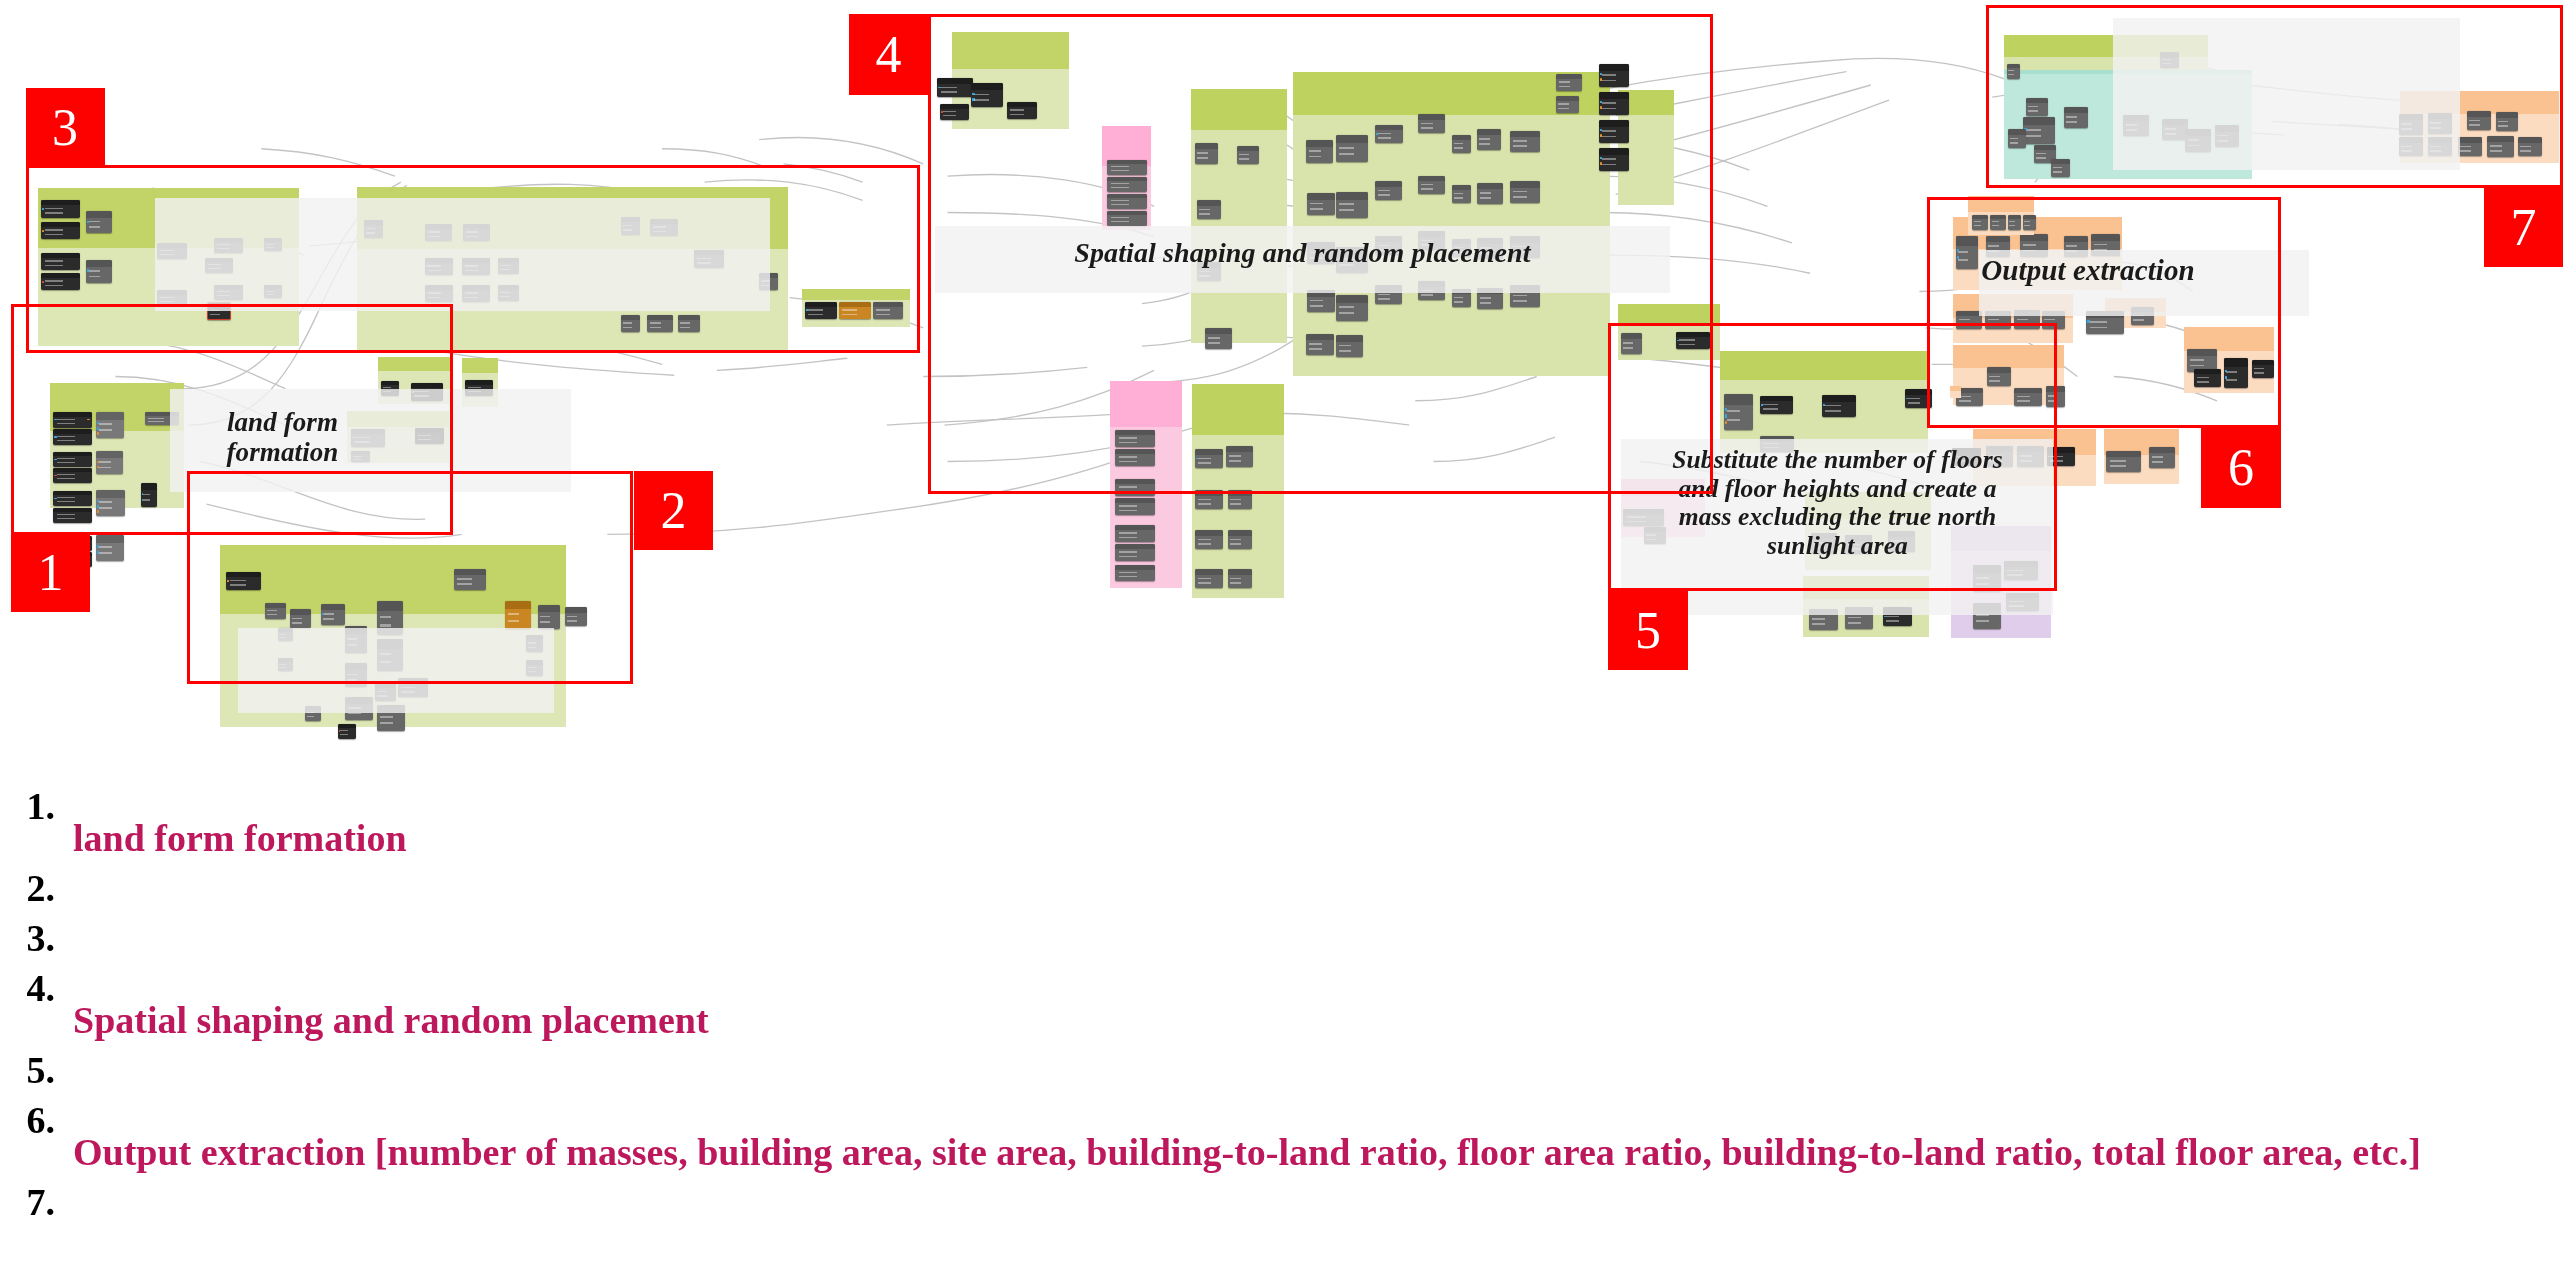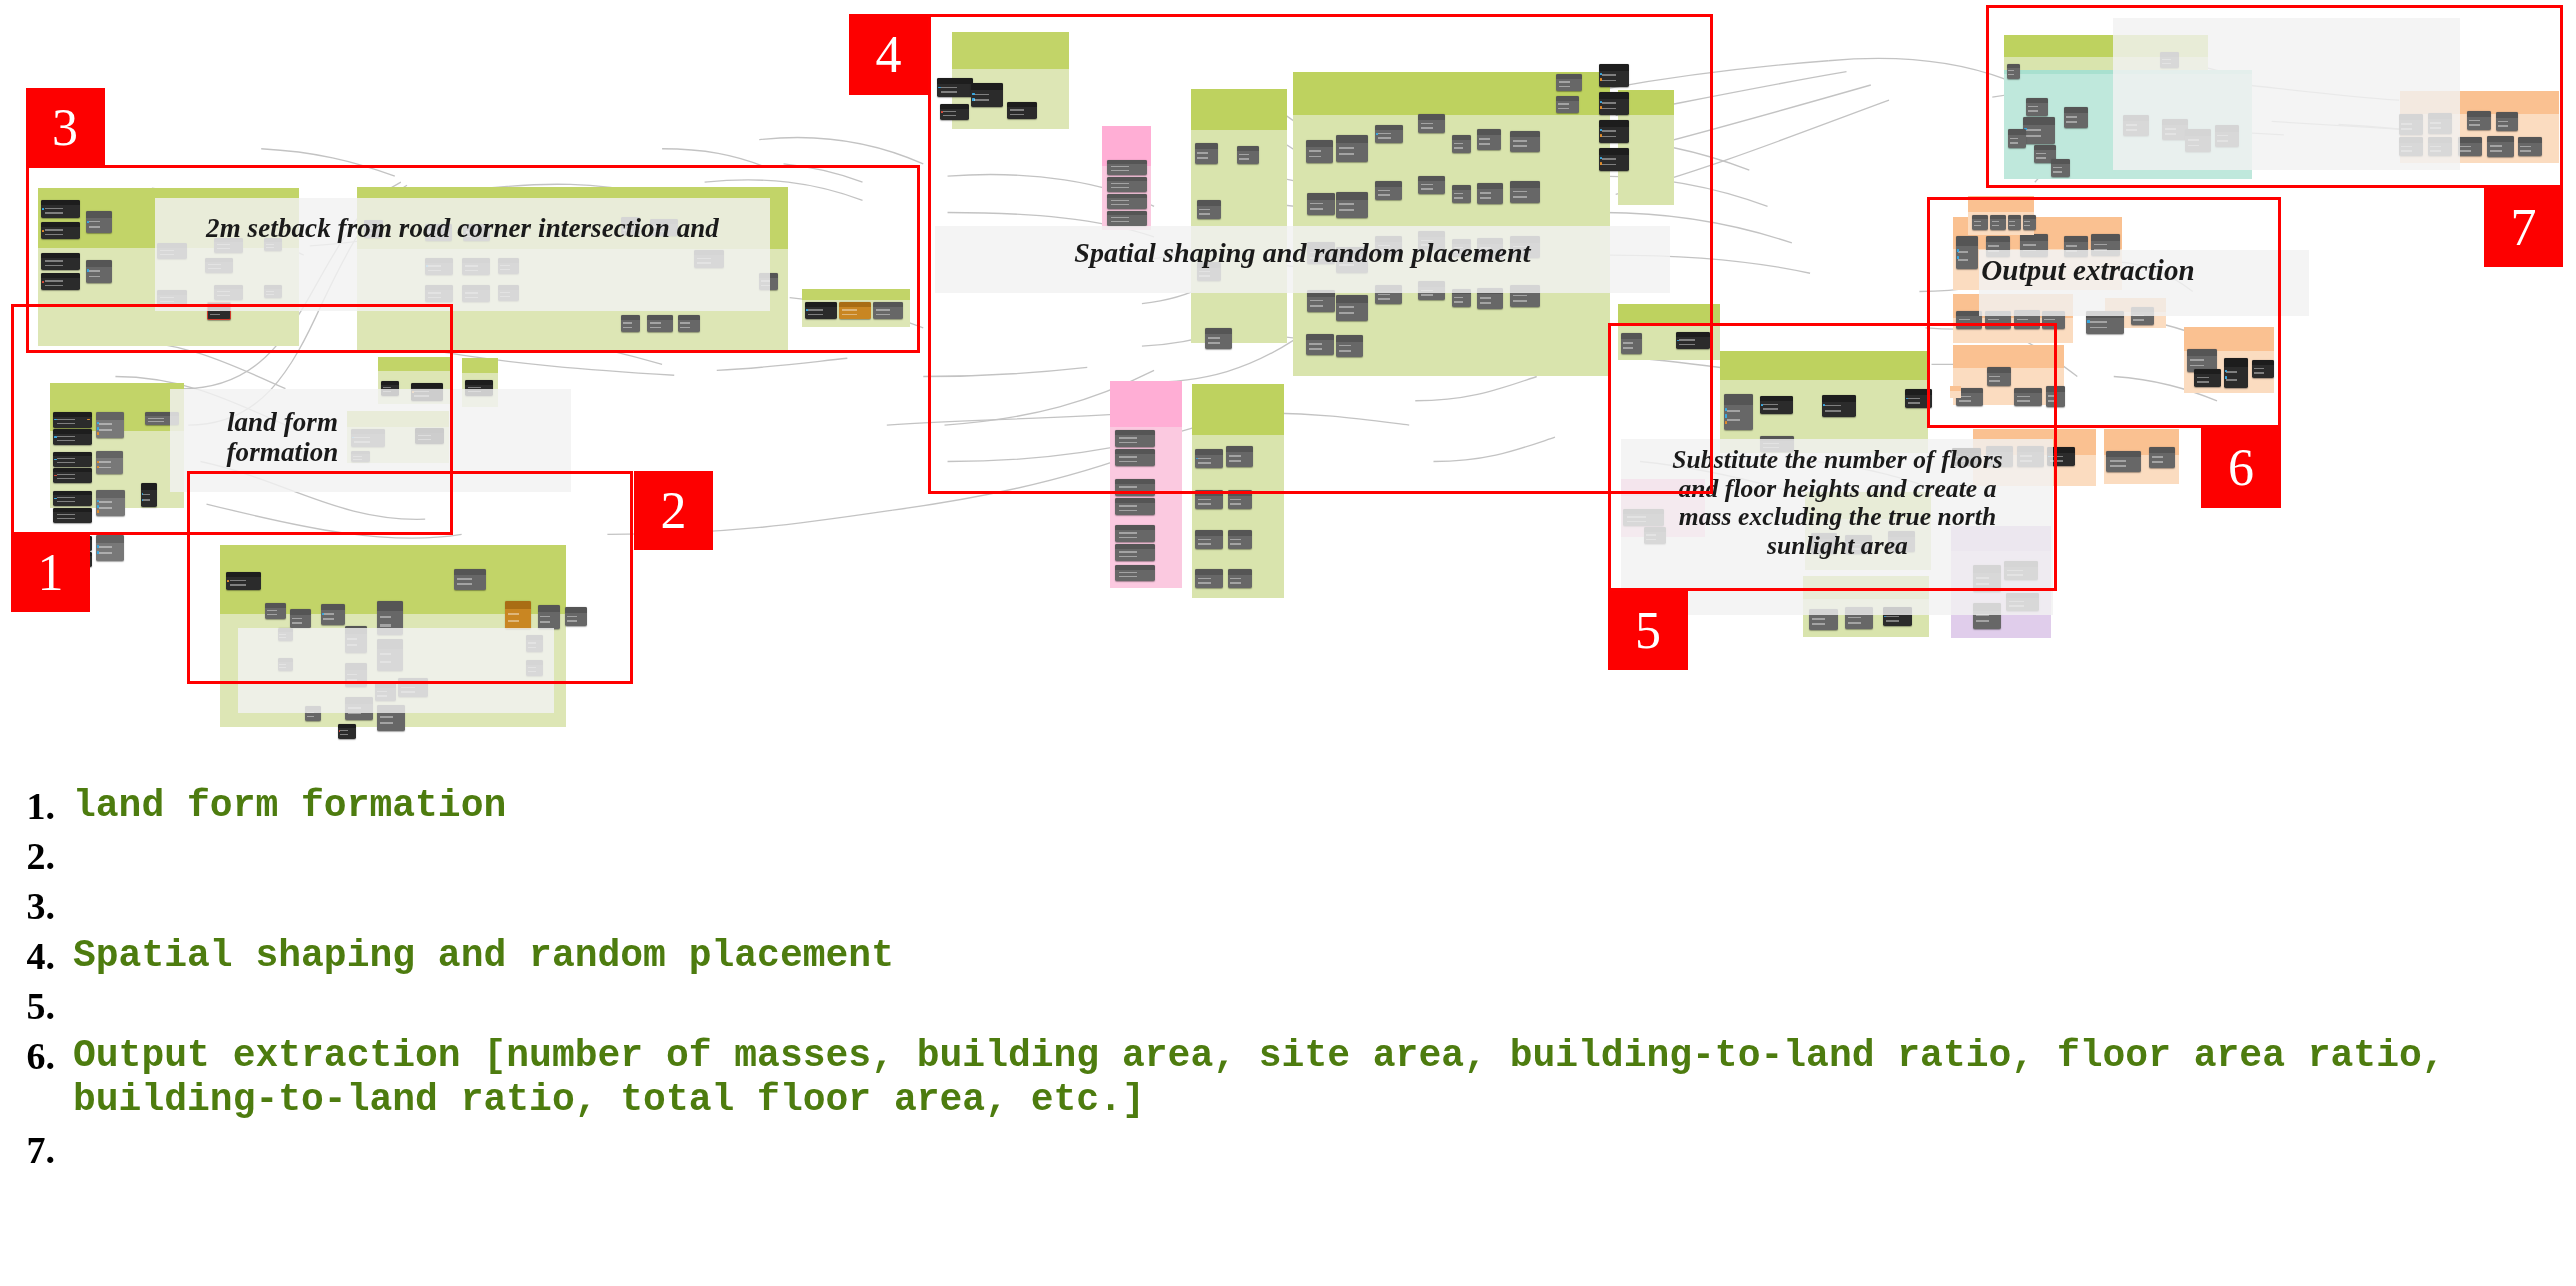--- a/index.html
+++ b/index.html
@@ -63,22 +63,22 @@
   .redtag{position:absolute;background:#fd0000;color:#fff;display:flex;
           align-items:center;justify-content:center;
           font-family:"Liberation Serif",serif;font-size:52px;line-height:1;}
 
   
   #legend{position:absolute;left:0;top:784px;width:2576px;}
   .li{display:flex;align-items:flex-start;margin:0 0 6px 0;}
   .li .num{width:73px;flex:0 0 73px;text-align:right;padding-right:18px;
            box-sizing:border-box;font-weight:700;font-size:38px;
            font-family:"Liberation Serif",serif;color:#000;}
-  .li .txt{font-weight:700;font-size:38px;color:#4d7c0f;max-width:2387px;
-           font-family:Liberation Mono, monospace;line-height:1.16;}
+  .li .txt{font-weight:700;font-size:38px;color:#be185d;max-width:2387px;
+           font-family:Liberation Serif, serif;line-height:1.16;margin-top:32px;}
 </style>
 </head>
 <body>
 
 <div id="graph-canvas">
 
   <svg id="wires" viewBox="0 0 4241 1240" preserveAspectRatio="none">
     <g fill="none" stroke="#b9b9b9" stroke-width="2.2" opacity=".85">
       <path d="M300,640 C420,640 470,560 520,470 C570,380 600,330 660,300"></path>
       <path d="M310,700 C430,700 480,610 530,500 C580,395 610,340 670,305"></path>
@@ -1225,21 +1225,20 @@
       <div class="nd-title"></div>
       <div class="nd-body"></div>
     </div>
   <div class="nd n-grey" style="left:2023px;top:215px;width:13.4px;height:14.6px;">
       <div class="nd-title"></div>
       <div class="nd-body"></div>
     </div>
 
   <div class="cap-plate" style="left:155px;top:198px;width:615px;height:113px;"></div>
   <div class="cap" style="left:155px;top:213px;width:615px;font-size:27px;">
-    <div>2m setback from road corner intersection and</div>
   </div>
 
   <div class="cap-plate" style="left:170px;top:389px;width:401px;height:103px;"></div>
   <div class="cap" style="left:173px;top:407px;width:219px;font-size:27px;">
     <div>land form</div>
     <div>formation</div>
   </div>
 
   <div class="cap-plate" style="left:238px;top:628px;width:316px;height:85px;"></div>
 

